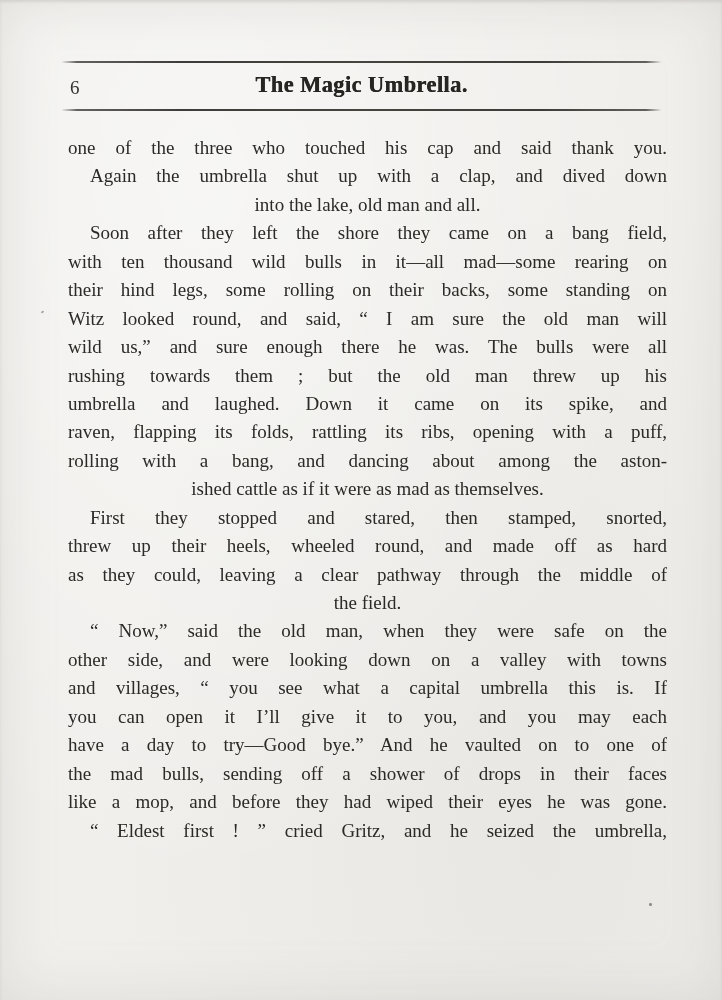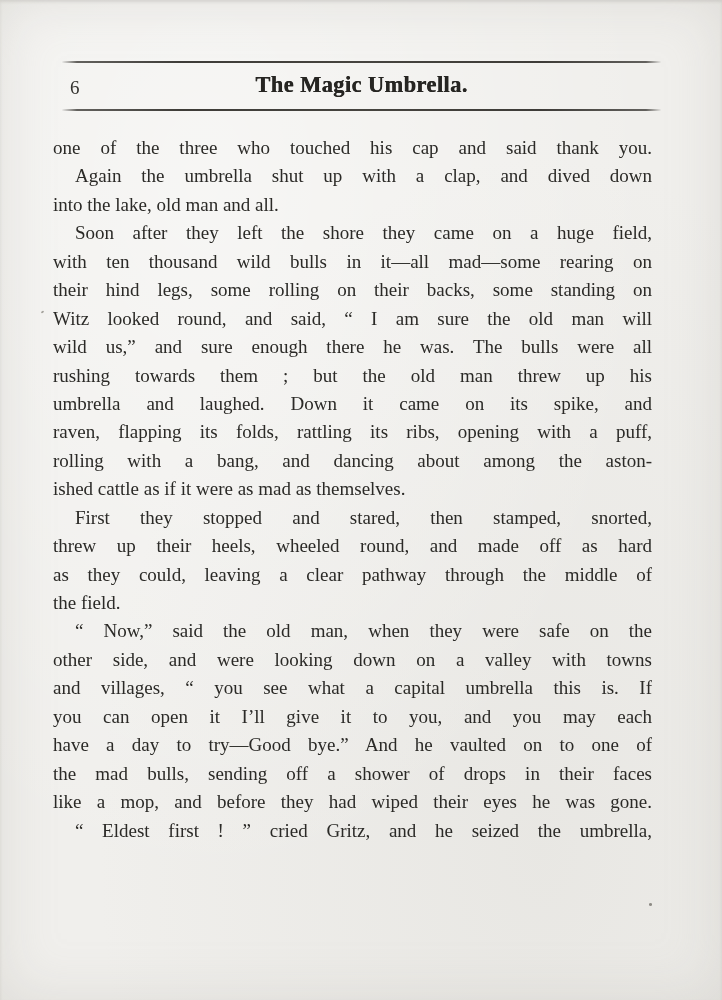--- a/index.html
+++ b/index.html
@@ -59,30 +59,31 @@
     font-size: 24px;
     font-weight: 700;
     letter-spacing: 0.5px;
     color: #262522;
     text-shadow: 0.5px 0 0 #262522;
     transform: scaleX(0.93);
   }
   .page-body {
     position: absolute;
     top: 134px;
-    left: 53px;
+    left: 68px;
     width: 599px;
     font-size: 19px;
     line-height: 28.45px;
     color: #2b2a27;
   }
   .line {
     height: 28.45px;
     overflow: hidden;
     white-space: normal;
+    text-align: center;
   }
   .line.j { text-align: justify; }
   .line.j::after {
     content: "";
     display: inline-block;
     width: 100%;
     height: 0;
   }
   .line.ind { padding-left: 22px; }
   .line.ind.j { padding-left: 0; text-indent: 22px; }
@@ -105,21 +106,21 @@
     <span class="page-number">6</span>
     <div class="running-title">The Magic Umbrella.</div>
   </div>
 
   <div class="rule rule-bottom"></div>
 
   <div class="page-body">
       <div class="line j">one of the three who touched his cap and said thank you.</div>
       <div class="line j ind">Again the umbrella shut up with a clap, and dived down</div>
       <div class="line">into the lake, old man and all.</div>
-      <div class="line j ind">Soon after they left the shore they came on a huge field,</div>
+      <div class="line j ind">Soon after they left the shore they came on a bang field,</div>
       <div class="line j">with ten thousand wild bulls in it—all mad—some rearing on</div>
       <div class="line j">their hind legs, some rolling on their backs, some standing on</div>
       <div class="line j">Witz looked round, and said, “ I am sure the old man will</div>
       <div class="line j">wild us,” and sure enough there he was. The bulls were all</div>
       <div class="line j">rushing towards them ; but the old man threw up his</div>
       <div class="line j">umbrella and laughed. Down it came on its spike, and</div>
       <div class="line j">raven, flapping its folds, rattling its ribs, opening with a puff,</div>
       <div class="line j">rolling with a bang, and dancing about among the aston-</div>
       <div class="line">ished cattle as if it were as mad as themselves.</div>
       <div class="line j ind">First they stopped and stared, then stamped, snorted,</div>

